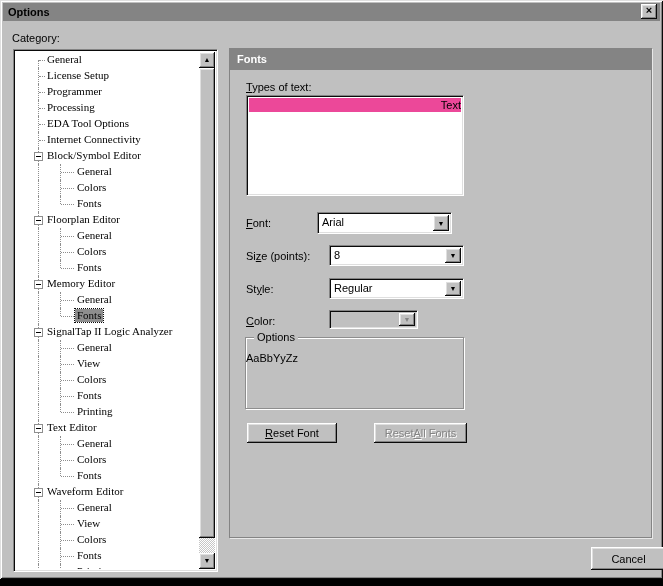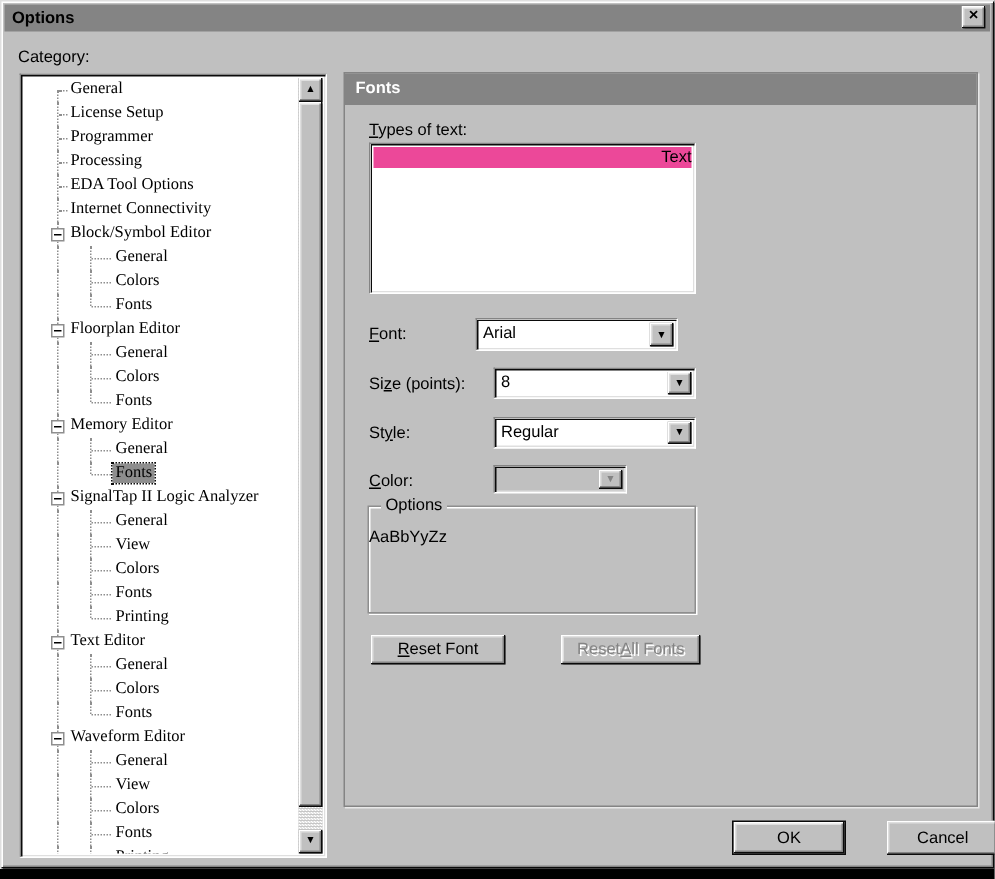--- a/index.html
+++ b/index.html
@@ -383,16 +383,15 @@
 
     <div class="groupbox">
       <span class="groupbox-legend">Options</span>
       <div class="sample-preview">AaBbYyZz</div>
     </div>
 
     <div class="btn reset-font"><u>R</u>eset Font</div>
     <div class="btn reset-all-fonts disabled">Reset <u>A</u>ll Fonts</div>
   </div>
 
-  <div class="btn default ok-btn">OK</div>
   <div class="btn cancel-btn">Cancel</div>
 
 </div>
 
 </body></html>

